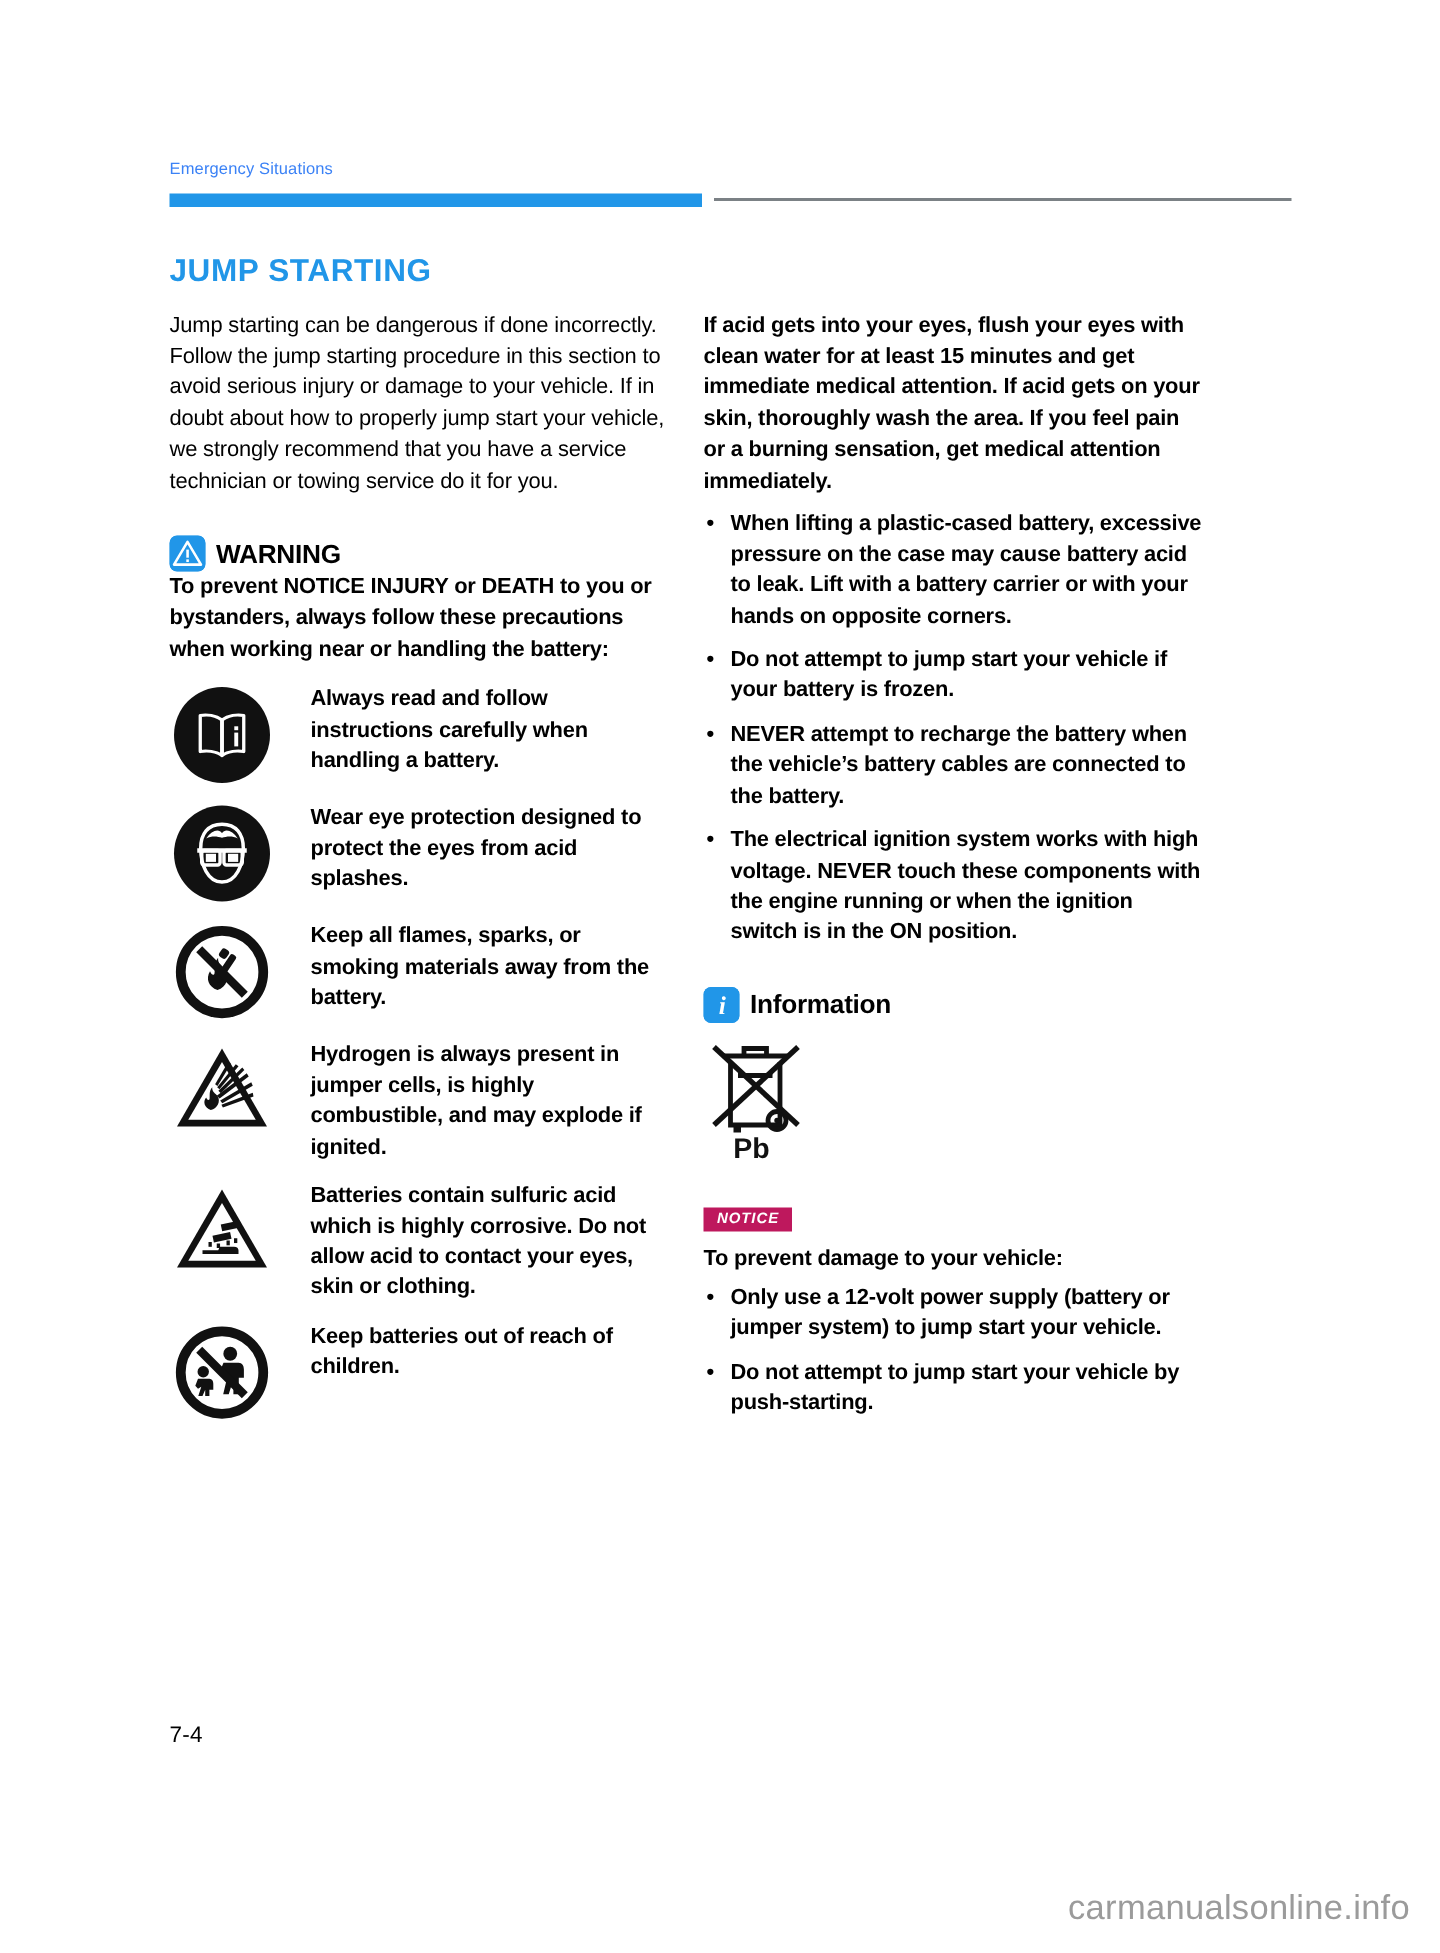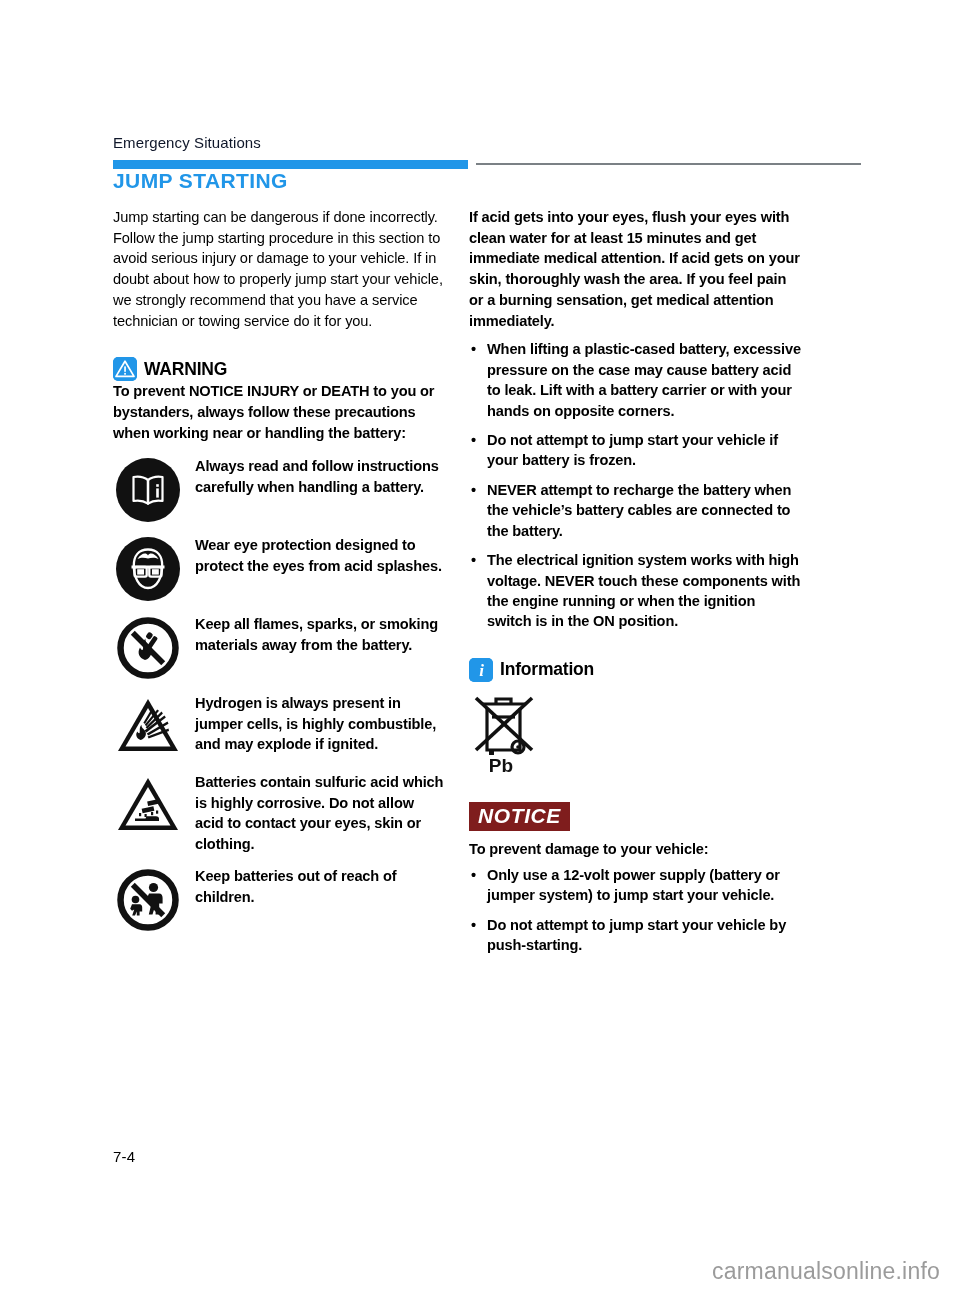--- a/index.html
+++ b/index.html
@@ -22,25 +22,24 @@
   }
 
   
   .header {
     position: absolute;
     left: 113px;
     top: 108px;
     width: 748px;
   }
   .header-title {
-    font-size: 15px;
-    color: #0f172a;
+    font-size: 11px;
+    color: #3b82f6;
     letter-spacing: 0.1px;
     line-height: 1;
-    margin-top: 27px;
   }
   .header-rules {
     position: relative;
     height: 10px;
     margin-top: 10px;
   }
   .header-bar-blue {
     position: absolute;
     left: 0;
     top: 0;
@@ -131,20 +130,21 @@
     align-items: flex-start;
     padding-top: 2px;
   }
   .picto-figure svg { display: block; }
   .picto-text {
     font-size: 14.6px;
     font-weight: bold;
     line-height: 1.4;
     letter-spacing: -0.15px;
     padding-top: 1px;
+    margin-left: 12px;
   }
 
   
   ul.bullets {
     margin: 8px 0 0 0;
     padding: 0;
     list-style: none;
   }
   ul.bullets li {
     display: flex;
@@ -180,23 +180,23 @@
     font-size: 15.6px;
     font-weight: bold;
     line-height: 1.33;
     letter-spacing: -0.1px;
   }
 
   
   .notice-wrap { margin-top: 26px; }
   .notice-tag {
     display: inline-block;
-    background: #7f1d1d;
+    background: #be185d;
     color: #ffffff;
-    font-size: 21px;
+    font-size: 10px;
     font-weight: bold;
     font-style: italic;
     letter-spacing: 0.6px;
     padding: 2px 9px 3px 9px;
   }
   .notice-lead {
     margin-top: 10px;
     font-size: 14.6px;
     font-weight: bold;
     letter-spacing: -0.15px;

